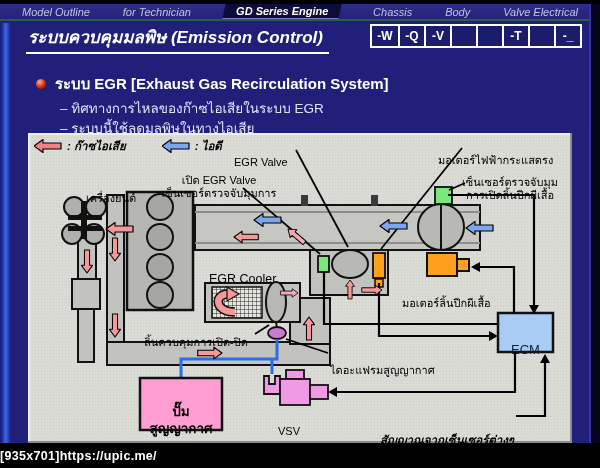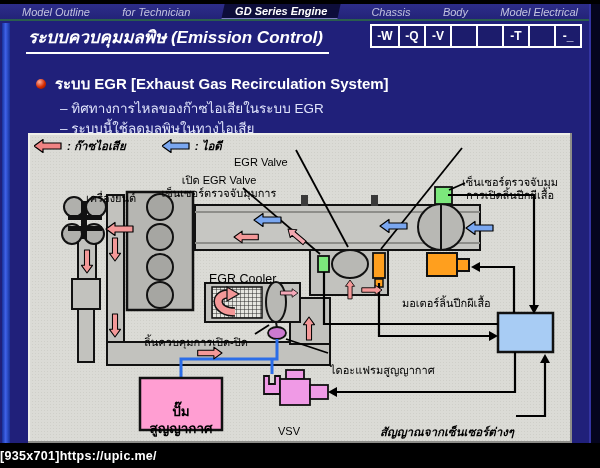--- a/index.html
+++ b/index.html
@@ -59,21 +59,21 @@
 
 <div class="slide">
   <div class="top-black"></div>
 
   <div class="navbar">
     <span class="nav-item">Model Outline</span>
     <span class="nav-item">for Technician</span>
     <span class="nav-item active"><span>GD Series Engine</span></span>
     <span class="nav-item">Chassis</span>
     <span class="nav-item">Body</span>
-    <span class="nav-item">Model Electrical</span>
+    <span class="nav-item">Valve Electrical</span>
   </div>
 
   <div class="left-strip"></div>
   <div class="right-edge"></div>
 
   <div class="titlebar">
     <div class="page-title">ระบบควบคุมมลพิษ (Emission Control)</div>
     <div class="btn-row">
       <div class="nav-btn">-W</div>
       <div class="nav-btn">-Q</div>
@@ -212,39 +212,41 @@
       </svg>
       <span>: ก๊าซไอเสีย</span>
       <span style="width:26px;"></span>
       <svg width="28" height="14" viewBox="0 0 28 14">
         <polygon points="0,7 9,0.5 9,4 27,4 27,10 9,10 9,13.5" fill="#7aa7f0" stroke="#000" stroke-width="1.2"></polygon>
       </svg>
       <span>: ไอดี</span>
     </div>
 
     <div class="dlabel" style="left:206px;top:6px;">EGR Valve</div>
+    <div class="dlabel" style="left:410px;top:4px;">มอเตอร์ไฟฟ้ากระแสตรง</div>
     <div class="dlabel center" style="left:118px;top:24px;width:146px;">
       <span style="display:block;">เปิด EGR Valve</span>
       <span style="display:block;">เซ็นเซอร์ตรวจจับมุมการ</span>
     </div>
     <div class="dlabel" style="left:58px;top:42px;">เครื่องยนต์</div>
     <div class="dlabel center" style="left:426px;top:26px;width:112px;">
       <span style="display:block;">เซ็นเซอร์ตรวจจับมุม</span>
       <span style="display:block;">การเปิดลิ้นปีกผีเสื้อ</span>
     </div>
     <div class="dlabel cooler-lab" style="left:181px;top:122px;">EGR Cooler</div>
     <div class="dlabel" style="left:374px;top:147px;">มอเตอร์ลิ้นปีกผีเสื้อ</div>
     <div class="dlabel center" style="left:110px;top:186px;width:116px;">
       <span style="display:block;">ลิ้นควบคุมการเปิด-ปิด</span>
     </div>
     <div class="dlabel" style="left:302px;top:214px;">ไดอะแฟรมสูญญากาศ</div>
+    <div class="dlabel ecm-box-label" style="left:470px;top:180px;width:55px;height:39px;">ECM</div>
     <div class="dlabel pump-box-label" style="left:112px;top:245px;width:82px;height:52px;">
       <span>ปั๊ม</span>
       <span>สูญญากาศ</span>
     </div>
     <div class="dlabel" style="left:250px;top:275px;">VSV</div>
-    <div class="dlabel signals" style="left:352px;top:276px;">สัญญาณจากเซ็นเซอร์ต่างๆ</div>
+    <div class="dlabel signals" style="left:352px;top:284px;">สัญญาณจากเซ็นเซอร์ต่างๆ</div>
   </div>
 
   <div class="footer">
     <span class="watermark">[935x701]https://upic.me/</span>
   </div>
 </div>
 
 </body></html>

